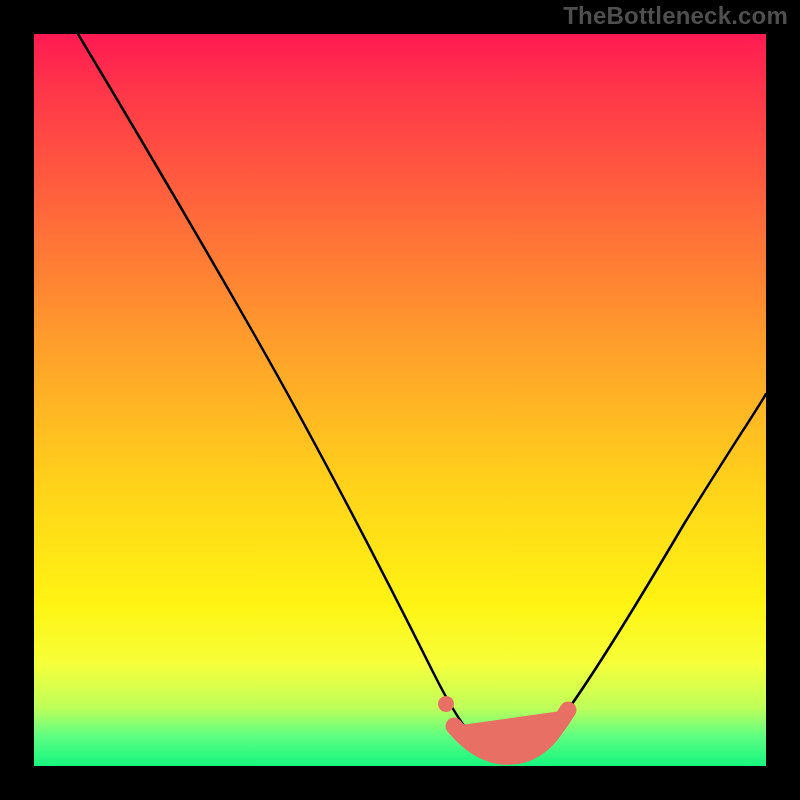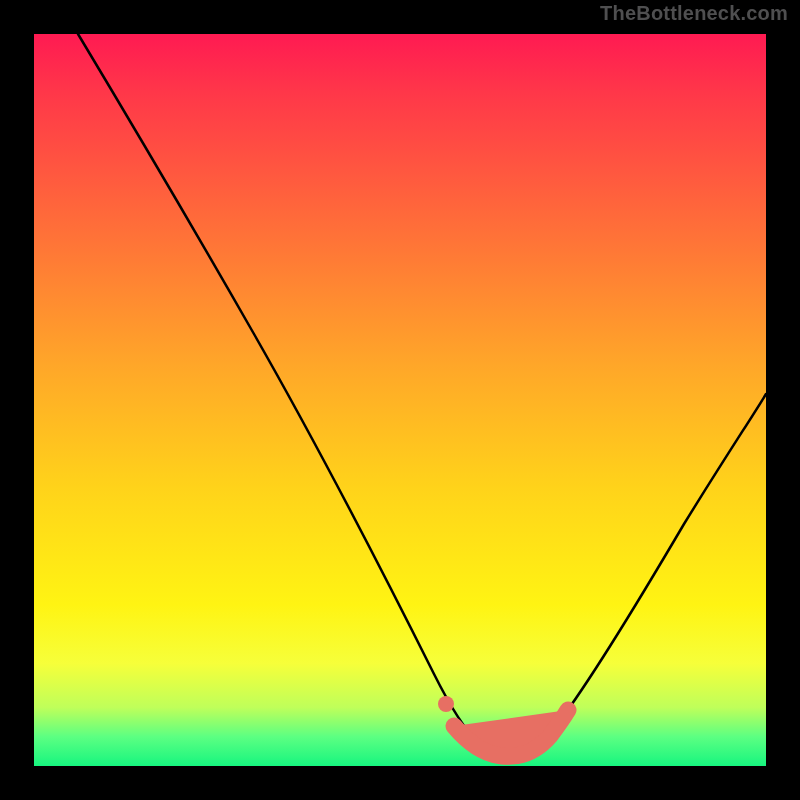--- a/index.html
+++ b/index.html
@@ -15,21 +15,21 @@
     position: relative;
     width: 800px;
     height: 800px;
     background: #000;
   }
   .watermark {
     position: absolute;
     top: 2px;
     right: 12px;
     color: #4f4f50;
-    font-size: 20px;
+    font-size: 24px;
     font-weight: 600;
     letter-spacing: 0.2px;
     user-select: none;
   }
   .plot-area {
     position: absolute;
     left: 34px;
     top: 34px;
     width: 732px;
     height: 732px;

